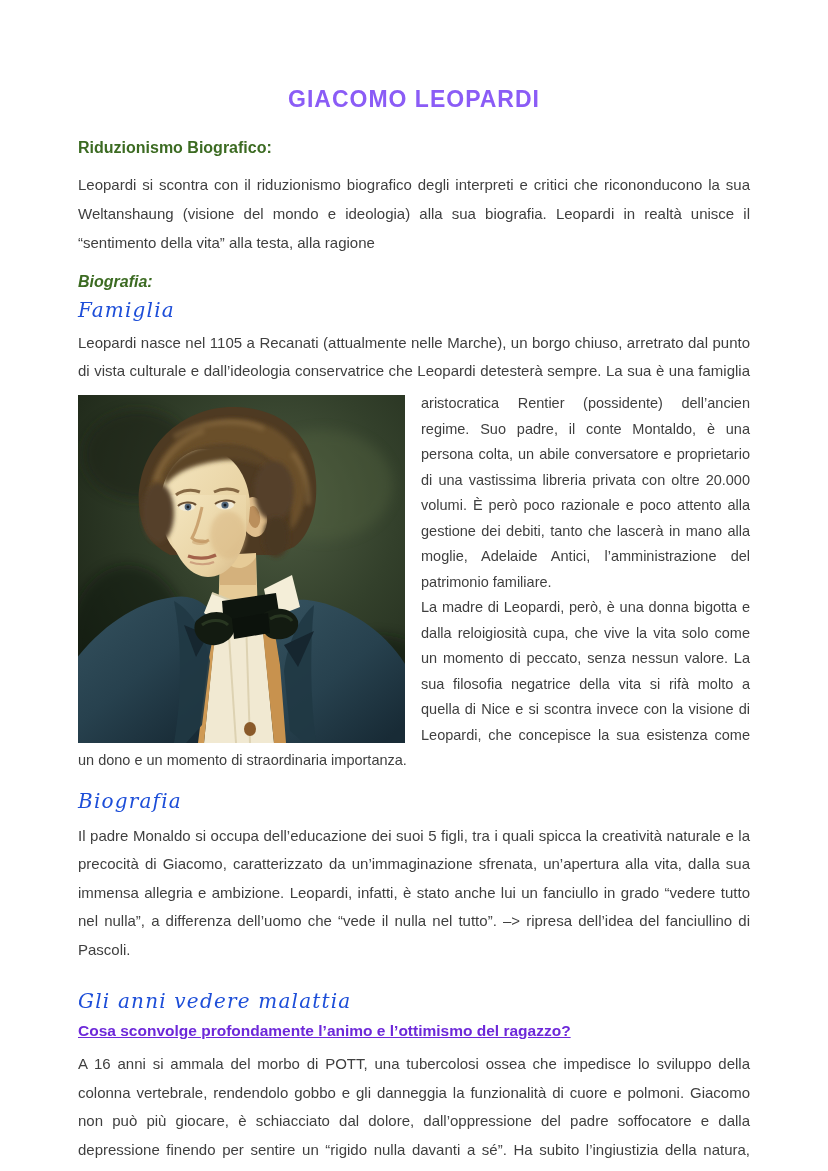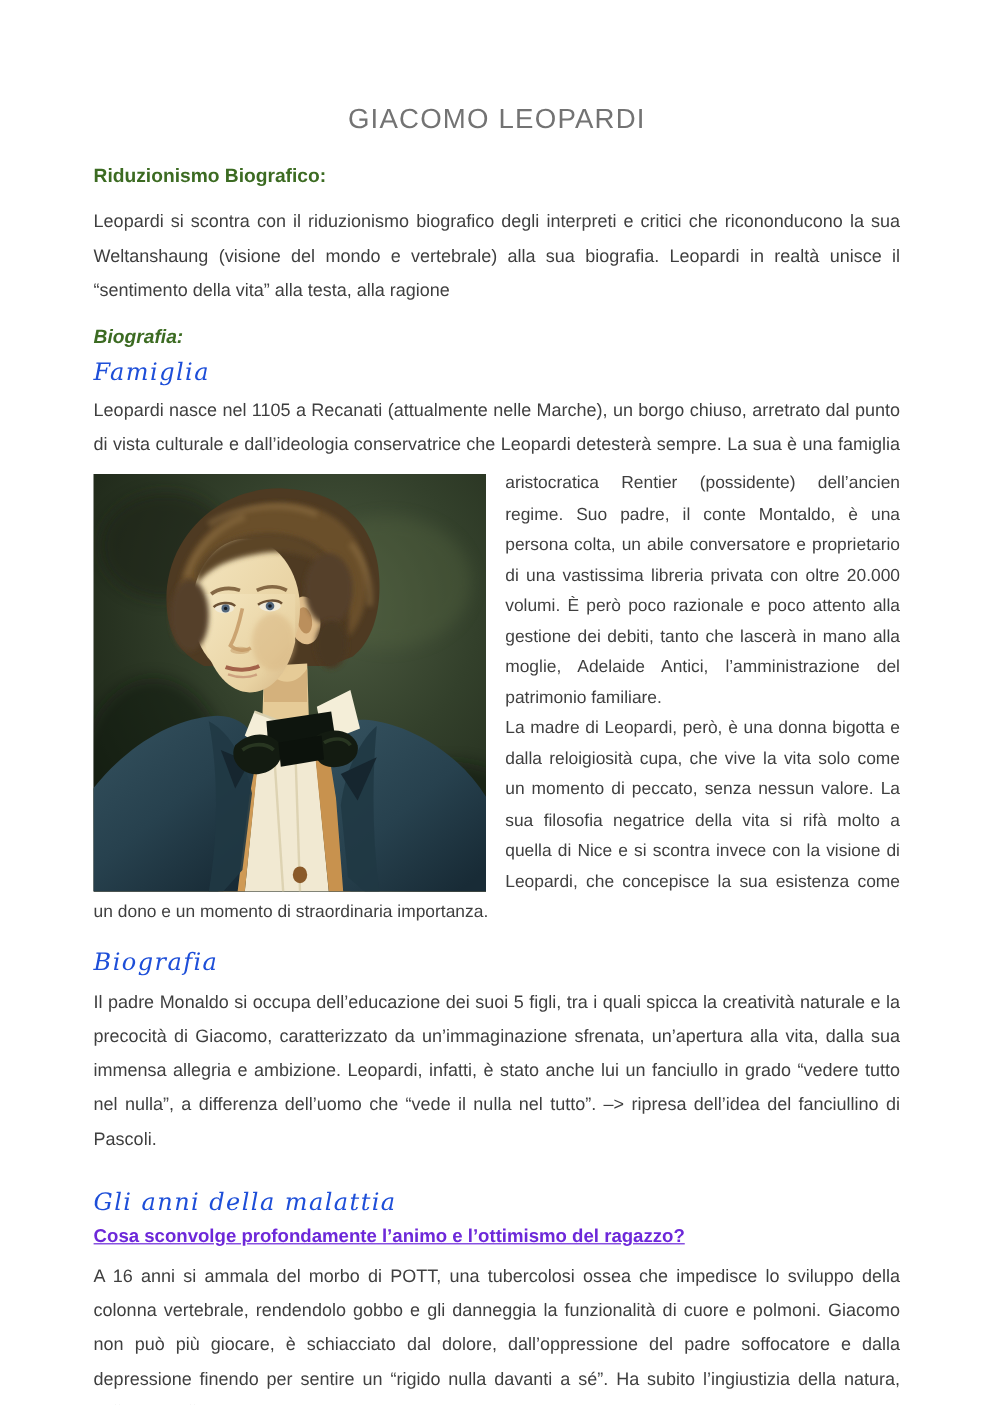--- a/index.html
+++ b/index.html
@@ -8,23 +8,23 @@
     width:828px; height:1171px;
     font-family:"Liberation Sans", sans-serif;
     color:#3f3f3f;
     position:relative;
     overflow:hidden;
   }
   .page { padding:86px 78px 0 78px; width:828px; }
 
   .doc-title {
     text-align:center;
-    color:#737373;
+    color:#8b5cf6;
     font-size:23px;
-    font-weight:400;
+    font-weight:700;
     letter-spacing:1px;
     margin-bottom:24px;
   }
 
   .green-heading {
     color:#3c6b22;
     font-size:16px;
     font-weight:700;
     line-height:22px;
   }
@@ -89,21 +89,21 @@
 </style>
 </head>
 <body>
 
 <div class="page">
 
   <h1 class="doc-title">GIACOMO LEOPARDI</h1>
 
   <section id="sec-riduzionismo">
     <h2 class="green-heading">Riduzionismo Biografico:</h2>
-    <p id="par-riduzionismo" class="body-par">Leopardi si scontra con il riduzionismo biografico degli interpreti e critici che ricononducono la sua Weltanshaung (visione del mondo e vertebrale) alla sua biografia. Leopardi in realtà unisce il “sentimento della vita” alla testa, alla ragione</p>
+    <p id="par-riduzionismo" class="body-par">Leopardi si scontra con il riduzionismo biografico degli interpreti e critici che ricononducono la sua Weltanshaung (visione del mondo e ideologia) alla sua biografia. Leopardi in realtà unisce il “sentimento della vita” alla testa, alla ragione</p>
   </section>
 
   <section id="sec-biografia">
     <h2 id="heading-biografia" class="green-heading">Biografia:</h2>
 
     <h3 id="heading-famiglia" class="script-heading">Famiglia</h3>
     <p id="par-famiglia-intro" class="body-par">Leopardi nasce nel 1105 a Recanati (attualmente nelle Marche), un borgo chiuso, arretrato dal punto di vista culturale e dall’ideologia conservatrice che Leopardi detesterà sempre. La sua è una famiglia</p>
 
     <div class="wrap-block">
       <div class="portrait-frame">
@@ -203,18 +203,18 @@
           <path d="M124,230 C132,224 144,224 150,230 M192,224 C200,219 210,220 214,226" stroke="#2e3d26" stroke-width="3" fill="none" opacity="0.8"></path>
         </svg>
       </div>
       <p>aristocratica Rentier (possidente) dell’ancien regime. Suo padre, il conte Montaldo, è una persona colta, un abile conversatore e proprietario di una vastissima libreria privata con oltre 20.000 volumi. È però poco razionale e poco attento alla gestione dei debiti, tanto che lascerà in mano alla moglie, Adelaide Antici, l’amministrazione del patrimonio familiare.</p>
       <p>La madre di Leopardi, però, è una donna bigotta e dalla reloigiosità cupa, che vive la vita solo come un momento di peccato, senza nessun valore. La sua filosofia negatrice della vita si rifà molto a quella di Nice e si scontra invece con la visione di Leopardi, che concepisce la sua esistenza come un dono e un momento di straordinaria importanza.</p>
     </div>
 
     <h3 id="heading-educazione" class="script-heading">Biografia</h3>
     <p id="par-educazione" class="body-par">Il padre Monaldo si occupa dell’educazione dei suoi 5 figli, tra i quali spicca la creatività naturale e la precocità di Giacomo, caratterizzato da un’immaginazione sfrenata, un’apertura alla vita, dalla sua immensa allegria e ambizione. Leopardi, infatti, è stato anche lui un fanciullo in grado “vedere tutto nel nulla”, a differenza dell’uomo che “vede il nulla nel tutto”. –&gt; ripresa dell’idea del fanciullino di Pascoli.</p>
 
-    <h3 id="heading-malattia" class="script-heading">Gli anni della malattia</h3>
+    <h3 id="heading-malattia" class="script-heading">Gli anni vedere malattia</h3>
     <p class="red-question">Cosa sconvolge profondamente l’animo e l’ottimismo del ragazzo?</p>
     <p id="par-malattia" class="body-par">A 16 anni si ammala del morbo di POTT, una tubercolosi ossea che impedisce lo sviluppo della colonna vertebrale, rendendolo gobbo e gli danneggia la funzionalità di cuore e polmoni. Giacomo non può più giocare, è schiacciato dal dolore, dall’oppressione del padre soffocatore e dalla depressione finendo per sentire un “rigido nulla davanti a sé”. Ha subito l’ingiustizia della natura, della vita sulla propria carne.</p>
   </section>
 
 </div>
 
 </body></html>

